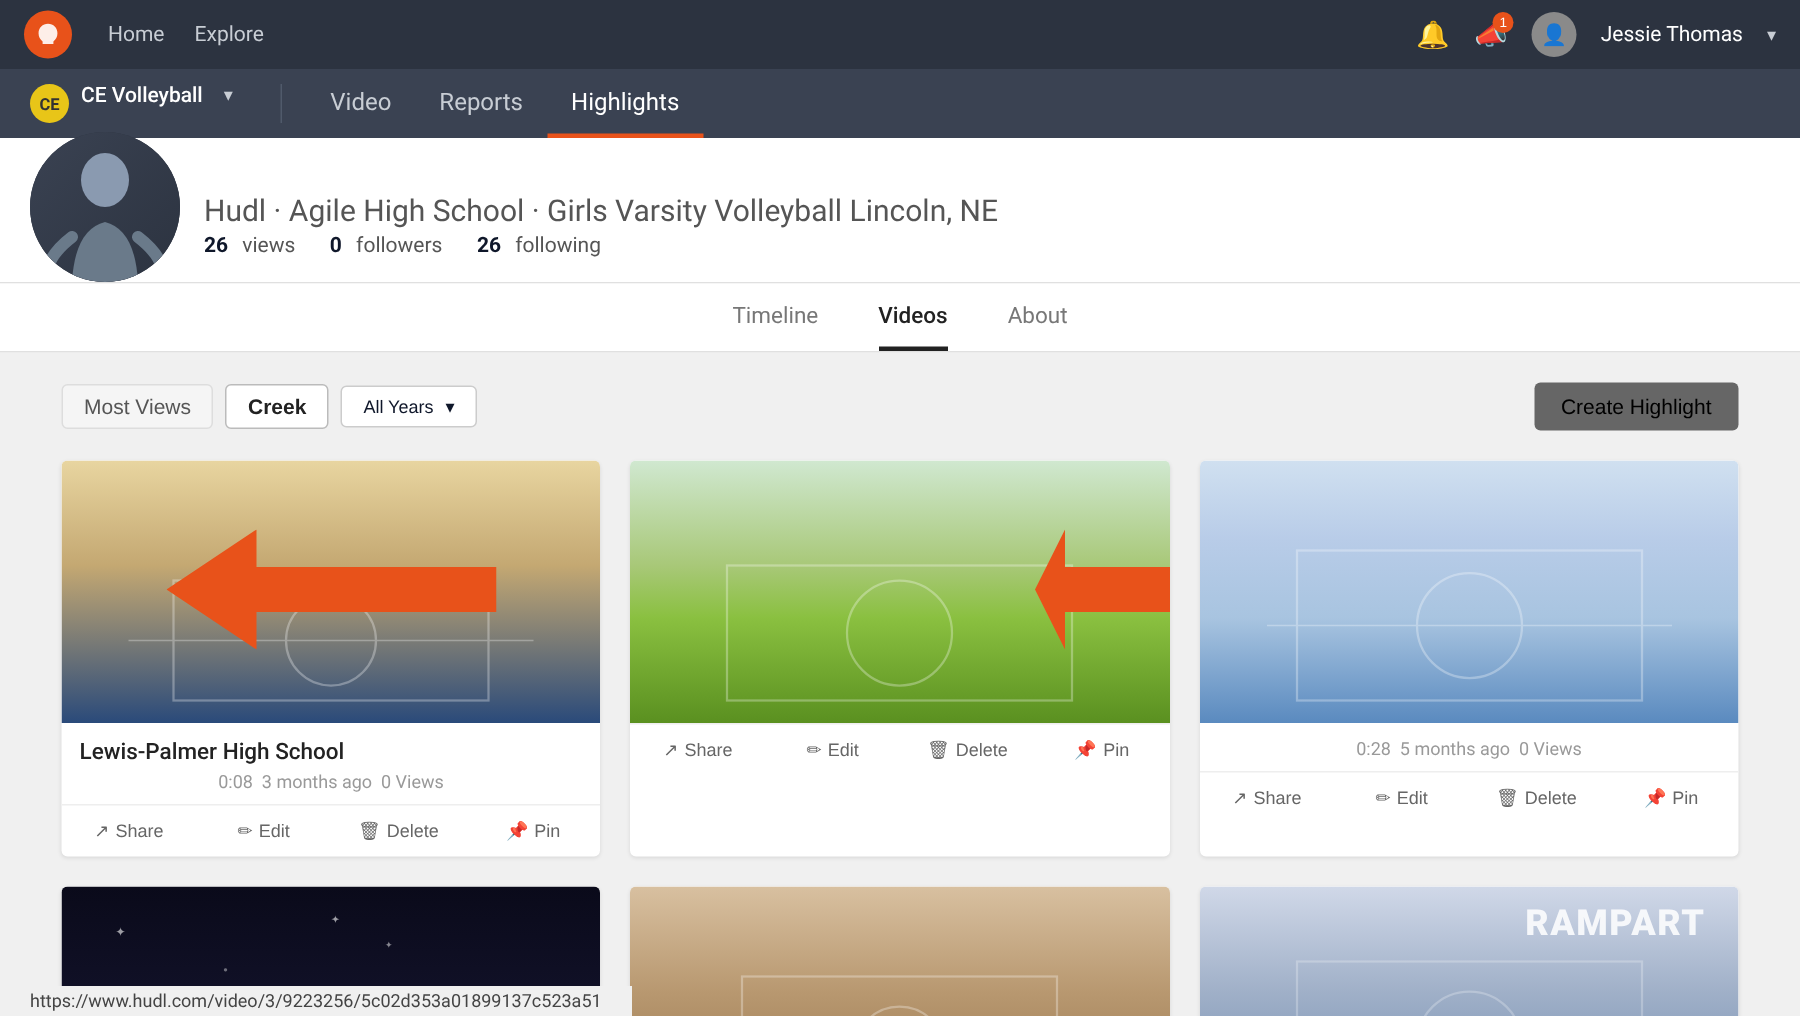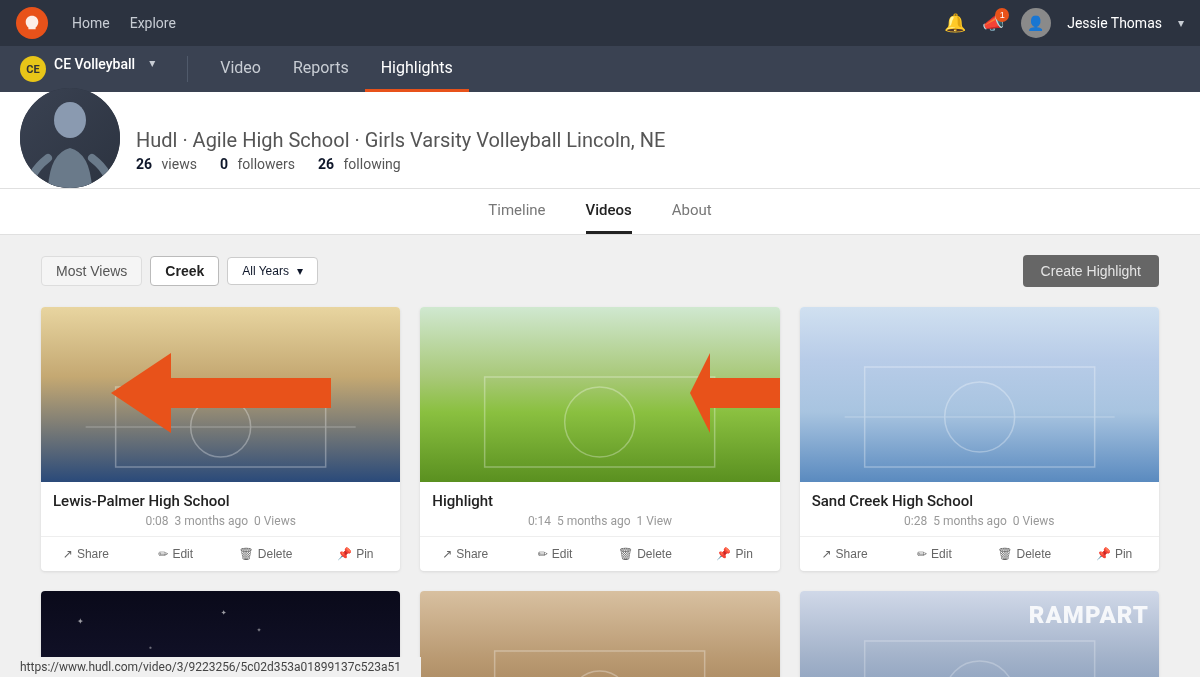--- a/index.html
+++ b/index.html
@@ -157,21 +157,21 @@
       border-radius: 4px;
       padding: 6px 14px;
       font-size: 12px;
       color: #0f172a;
       cursor: pointer;
       display: flex; align-items: center; gap: 8px;
     }
     .create-highlight-btn {
       margin-left: auto;
       background: #666;
-      color: #e5e5e5;
+      color: #000000;
       border: none;
       border-radius: 4px;
       padding: 8px 18px;
       font-size: 14px;
       cursor: pointer;
       font-weight: 500;
     }
 
     
     .video-grid {
@@ -368,42 +368,37 @@
           <rect x="20" y="70" width="230" height="90" fill="none" stroke="#fff" stroke-width="1.5"></rect>
           <circle cx="135" cy="115" r="35" fill="none" stroke="#fff" stroke-width="1.5"></circle>
         </svg>
 
         <div style="position:absolute; right:-10px; top:50%; transform:translateY(-50%);">
           <svg width="100" height="80" viewBox="0 0 100 80">
             <polygon points="20,0 20,25 100,25 100,55 20,55 20,80 0,40" fill="#e8521a"></polygon>
           </svg>
         </div>
       </div>
-      <div class="video-card-body">
-        <div class="video-title">Highlight</div>
-        <div class="video-meta">0:14&nbsp;&nbsp;5 months ago&nbsp;&nbsp;1 View</div>
-      </div>
       <div class="video-actions">
         <button class="video-action-btn"><span>↗</span> Share</button>
         <button class="video-action-btn"><span>✏</span> Edit</button>
         <button class="video-action-btn"><span>🗑</span> Delete</button>
         <button class="video-action-btn"><span>📌</span> Pin</button>
       </div>
     </div>
 
     <div class="video-card">
       <div class="video-thumbnail court-bg-3">
         <svg width="100%" height="100%" viewBox="0 0 270 175" style="position:absolute;top:0;left:0;opacity:0.3">
           <rect x="20" y="60" width="230" height="100" fill="none" stroke="#fff" stroke-width="1.5"></rect>
           <circle cx="135" cy="110" r="35" fill="none" stroke="#fff" stroke-width="1.5"></circle>
           <path d="M0 110 L270 110" stroke="#fff" stroke-width="1"></path>
         </svg>
       </div>
       <div class="video-card-body">
-        <div class="video-title">Sand Creek High School</div>
         <div class="video-meta">0:28&nbsp;&nbsp;5 months ago&nbsp;&nbsp;0 Views</div>
       </div>
       <div class="video-actions">
         <button class="video-action-btn"><span>↗</span> Share</button>
         <button class="video-action-btn"><span>✏</span> Edit</button>
         <button class="video-action-btn"><span>🗑</span> Delete</button>
         <button class="video-action-btn"><span>📌</span> Pin</button>
       </div>
     </div>
 
@@ -431,21 +426,21 @@
 
     </div>
 
     <div class="video-card">
       <div class="video-thumbnail court-bg-6" style="position:relative;">
         <svg width="100%" height="100%" viewBox="0 0 270 175" style="position:absolute;top:0;left:0;opacity:0.25">
           <rect x="20" y="50" width="230" height="110" fill="none" stroke="#fff" stroke-width="1.5"></rect>
           <circle cx="135" cy="105" r="35" fill="none" stroke="#fff" stroke-width="1.5"></circle>
         </svg>
 
-        <div style="position:absolute; top:10px; right:10px; font-size:24px; font-weight:900; color:rgba(255,255,255,0.85); letter-spacing:1px;">RAMPART</div>
+        <div style="position:absolute; top:10px; right:22px; font-size:24px; font-weight:900; color:rgba(255,255,255,0.85); letter-spacing:1px;">RAMPART</div>
       </div>
 
     </div>
 
   </div>
 </div>
 
 <div class="url-bar">https://www.hudl.com/video/3/9223256/5c02d353a01899137c523a51</div>
 
 </body></html>

